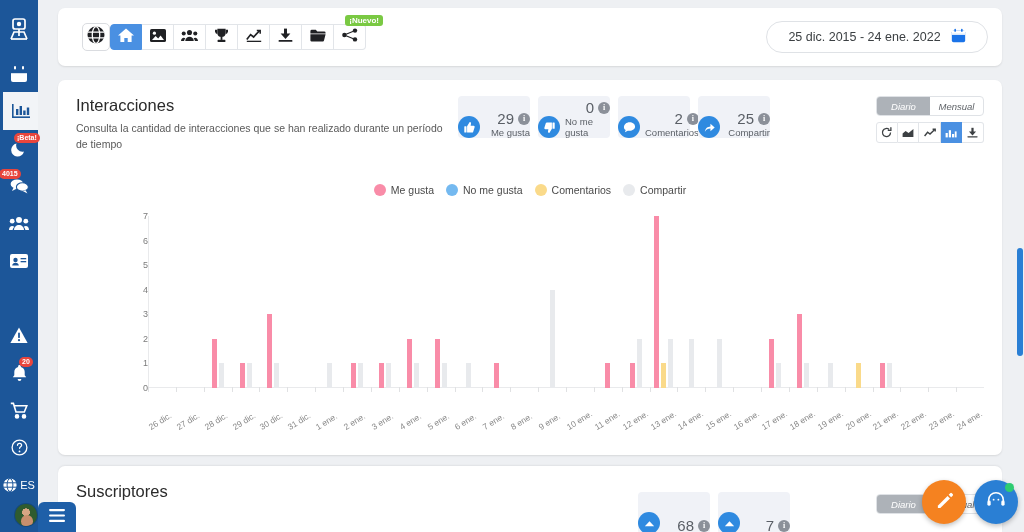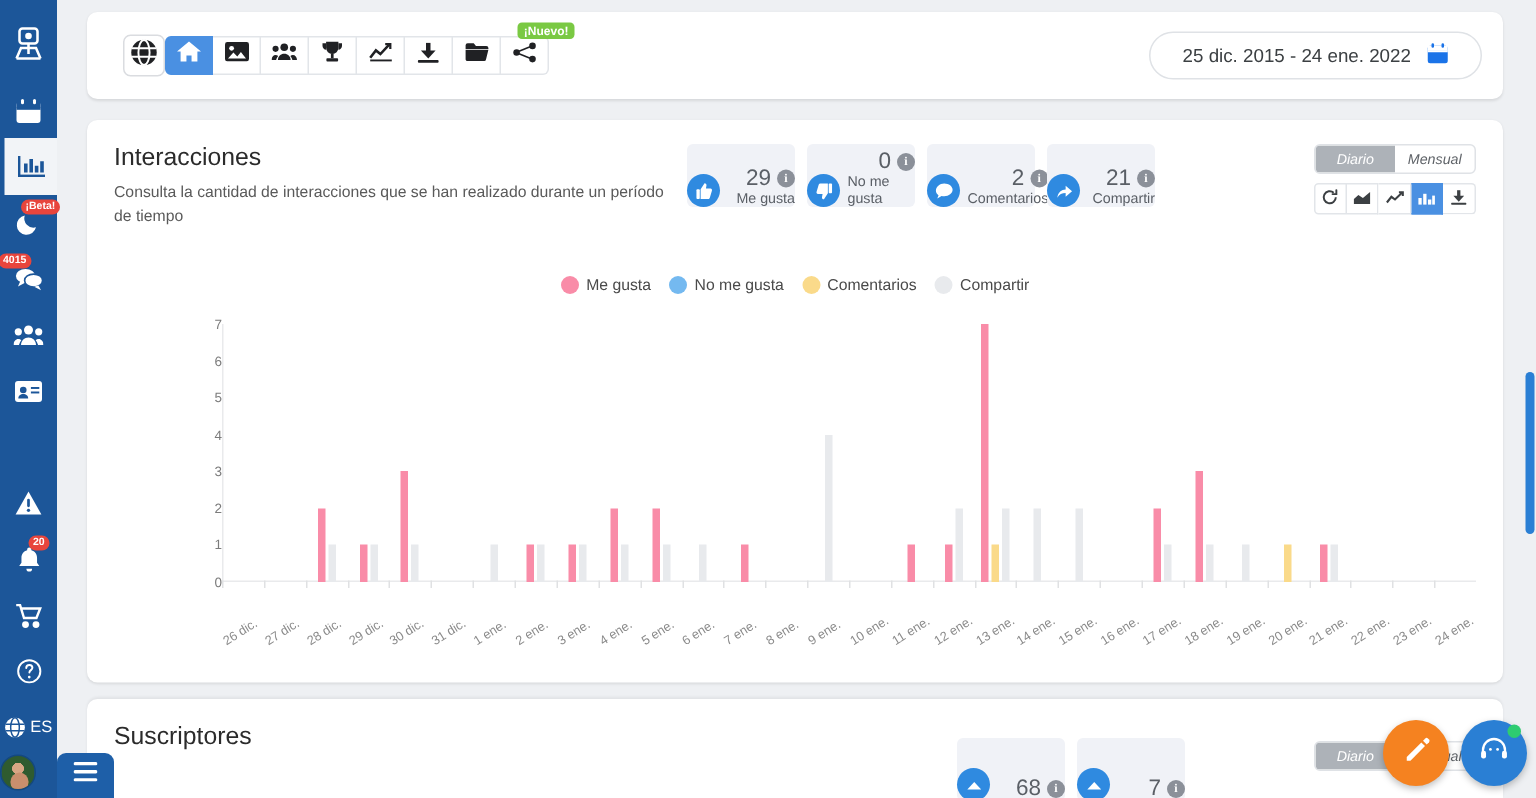--- a/index.html
+++ b/index.html
@@ -8,21 +8,21 @@
     font-family: "Liberation Sans", sans-serif;
     background: #eef0f3;
     overflow: hidden;
   }
   #app { position: relative; width: 1024px; height: 532px; }
 
   
   .sidebar {
     position: absolute; left: 0; top: 0; width: 38px; height: 532px;
     background: #1c5699;
-    display: flex; flex-direction: column; align-items: flex-start;
+    display: flex; flex-direction: column; align-items: flex-end;
     z-index: 30;
   }
   .sb-item {
     position: relative; width: 38px; height: 38px;
     display: flex; align-items: center; justify-content: center;
     color: #ffffff;
   }
   .sb-item.logo { height: 54px; margin-top: 2px; }
   .sb-item.active {
     background: #f2f4f7;
@@ -537,21 +537,21 @@
         </div>
 
         <div class="stat">
           <span class="stat-ico">
             <svg width="13" height="13" viewBox="0 0 14 14" fill="#fff">
               <path d="M2 11.6c.6-4 3-5.6 6-5.8V3L12.6 7 8 11V8.2c-2.6 0-4.6.8-6 3.4z"></path>
             </svg>
           </span>
           <span class="stat-txt">
             <span class="stat-row">
-              <span class="stat-num">21</span>
+              <span class="stat-num">25</span>
               <span class="stat-i">i</span>
             </span>
             <span class="stat-lbl">Compartir</span>
           </span>
         </div>
       </div>
 
       <div class="rightctrls">
         <div class="seg">
           <div class="on">Diario</div>

